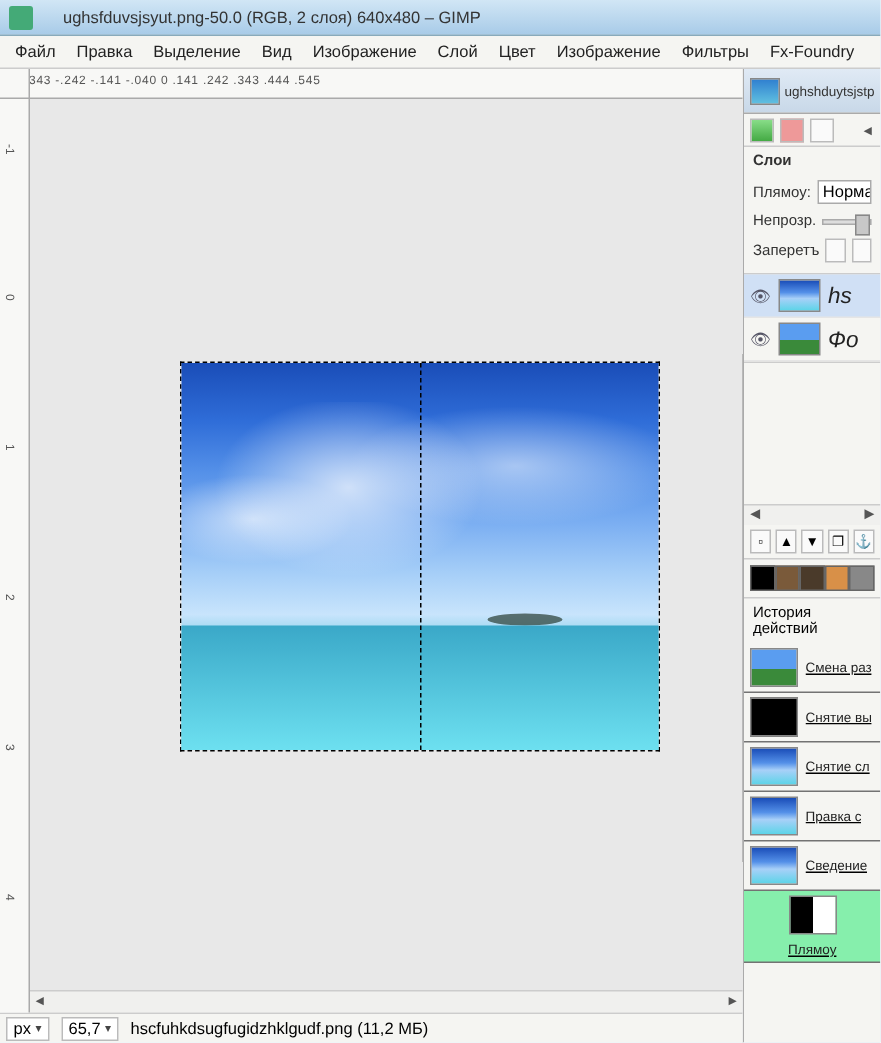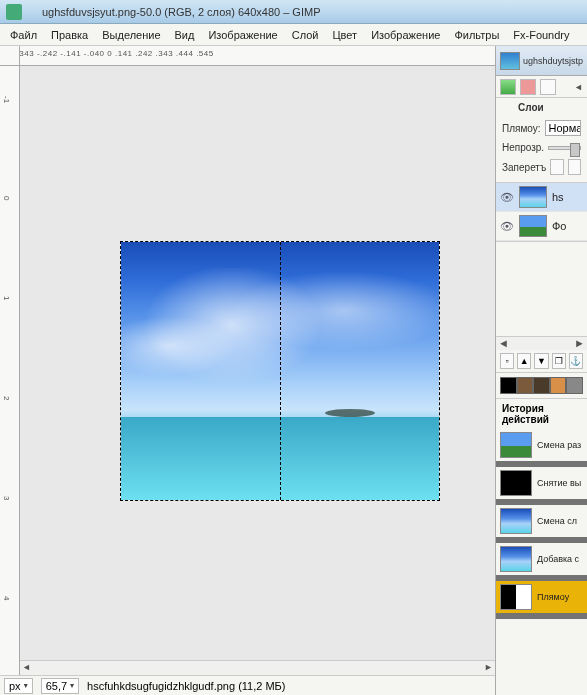--- a/index.html
+++ b/index.html
@@ -38,49 +38,49 @@
 .statusbar-arrow { font-size: 8px; color: #444; }
 
 .right-panel { width: 92px; height: 100%; background: #f5f5f2; border-left: 1px solid #aaa; overflow: hidden; }
 .rp-tab { height: 30px; background: linear-gradient(180deg, #e0eaf5, #c8d8e8); border-bottom: 1px solid #aaa; display: flex; align-items: center; padding: 0 4px; gap: 3px; }
 .rp-tab-icon { width: 20px; height: 18px; background: linear-gradient(180deg, #3080d0 0%, #60c0e0 100%); border: 1px solid #888; }
 .rp-tab-text { font-size: 9px; color: #333; overflow: hidden; white-space: nowrap; }
 .rp-tools { height: 22px; display: flex; align-items: center; padding: 0 4px; gap: 4px; border-bottom: 1px solid #ccc; }
 .rp-tool { width: 16px; height: 16px; background: #fafafa; border: 1px solid #bbb; }
 .rp-tool.green { background: linear-gradient(180deg,#8d8,#4a4); }
 .rp-tool.red { background: #e99; }
-.rp-section-title { padding: 4px 6px; font-weight: bold; color: #333; font-size: 10px; margin-left: 16px; }
+.rp-section-title { padding: 4px 6px; font-weight: bold; color: #333; font-size: 10px; }
 .rp-row { display: flex; align-items: center; padding: 3px 6px; gap: 4px; }
 .rp-label { font-size: 10px; color: #333; }
 .rp-select { border: 1px solid #aaa; padding: 1px 3px; background: #fff; font-size: 10px; flex: 1; overflow: hidden; white-space: nowrap; display: flex; align-items: center; justify-content: space-between;}
 .rp-slider { flex: 1; height: 4px; background: #ddd; position: relative; border: 1px solid #aaa; }
 .rp-slider::after { content: ""; position: absolute; right: 0; top: -4px; width: 8px; height: 12px; background: #c8c8c8; border: 1px solid #888; }
 
 .layer-list { border-top: 1px solid #ccc; border-bottom: 1px solid #ccc; margin: 4px 0; }
 .layer-row { display: flex; align-items: center; padding: 3px 4px; gap: 5px; border-bottom: 1px solid #e5e5e5; }
 .layer-row.sel { background: #d0e0f5; }
 .eye { width: 14px; height: 14px; display: flex; align-items: center; justify-content: center; font-size: 11px; color: #556; }
 .layer-thumb { width: 28px; height: 22px; border: 1px solid #888; background: #888; }
 .thumb-sky { background: linear-gradient(180deg, #1a4db8 0%, #5490e8 40%, #a8d0f8 60%, #5cd4e8 100%); }
 .thumb-green { background: linear-gradient(180deg, #5a9df0 0%, #5a9df0 55%, #3a8a3a 55%, #3a8a3a 100%); }
 .thumb-black { background: #000; }
 .thumb-bw { background: linear-gradient(90deg, #000 50%, #fff 50%); }
-.layer-name { font-size: 11px; color: #222; overflow: hidden; white-space: nowrap; }
+.layer-name { font-size: 15px; color: #222; overflow: hidden; white-space: nowrap; font-style: italic; }
 
 .layer-scroll { height: 14px; background: #f0f0ee; border-top: 1px solid #ccc; display: flex; justify-content: space-between; padding: 0 2px; font-size: 9px; color: #555; }
 .layer-btns { display: flex; padding: 3px 4px; gap: 3px; }
 .layer-btn { width: 16px; height: 16px; background: #fafafa; border: 1px solid #bbb; display: flex; align-items: center; justify-content: center; font-size: 9px; }
 
 .swatches { display: flex; padding: 4px; gap: 0; border-top: 1px solid #ccc; border-bottom: 1px solid #ccc; }
 .swatch { width: 17px; height: 17px; border: 1px solid #666; }
 
-.history-title { padding: 4px 6px; font-weight: bold; font-size: 10px; }
+.history-title { padding: 4px 6px; font-weight: normal; font-size: 10px; }
 .history-list { overflow-y: auto; }
-.history-row { display: flex; align-items: center; padding: 3px 4px; gap: 5px; border-bottom: 6px solid #737373; }
-.history-row.sel { background: #eab308; }
+.history-row { display: flex; align-items: center; padding: 3px 4px; gap: 5px; border-bottom: 1px solid #737373; text-decoration: underline; }
+.history-row.sel { background: #86efac; flex-direction: column; }
 .hist-thumb { width: 32px; height: 26px; border: 1px solid #888; }
 .hist-label { font-size: 9px; color: #222; overflow: hidden; white-space: nowrap; }
 </style>
 </head>
 <body>
 
 <div class="titlebar">
   <div class="titlebar-icon"></div>
   <span class="titlebar-text">ughsfduvsjsyut.png-50.0 (RGB, 2 слоя) 640x480 – GIMP</span>
 </div>
@@ -199,25 +199,29 @@
       <div class="history-row">
         <div class="hist-thumb thumb-green"></div>
         <span class="hist-label">Смена раз</span>
       </div>
       <div class="history-row">
         <div class="hist-thumb thumb-black"></div>
         <span class="hist-label">Снятие вы</span>
       </div>
       <div class="history-row">
         <div class="hist-thumb thumb-sky"></div>
-        <span class="hist-label">Смена сл</span>
+        <span class="hist-label">Снятие сл</span>
       </div>
       <div class="history-row">
         <div class="hist-thumb thumb-sky"></div>
-        <span class="hist-label">Добавка с</span>
+        <span class="hist-label">Правка с</span>
+      </div>
+      <div class="history-row">
+        <div class="hist-thumb thumb-sky"></div>
+        <span class="hist-label">Сведение</span>
       </div>
       <div class="history-row sel">
         <div class="hist-thumb thumb-bw"></div>
         <span class="hist-label">Плямоу</span>
       </div>
     </div>
   </div>
 </div>
 
 </body></html>

